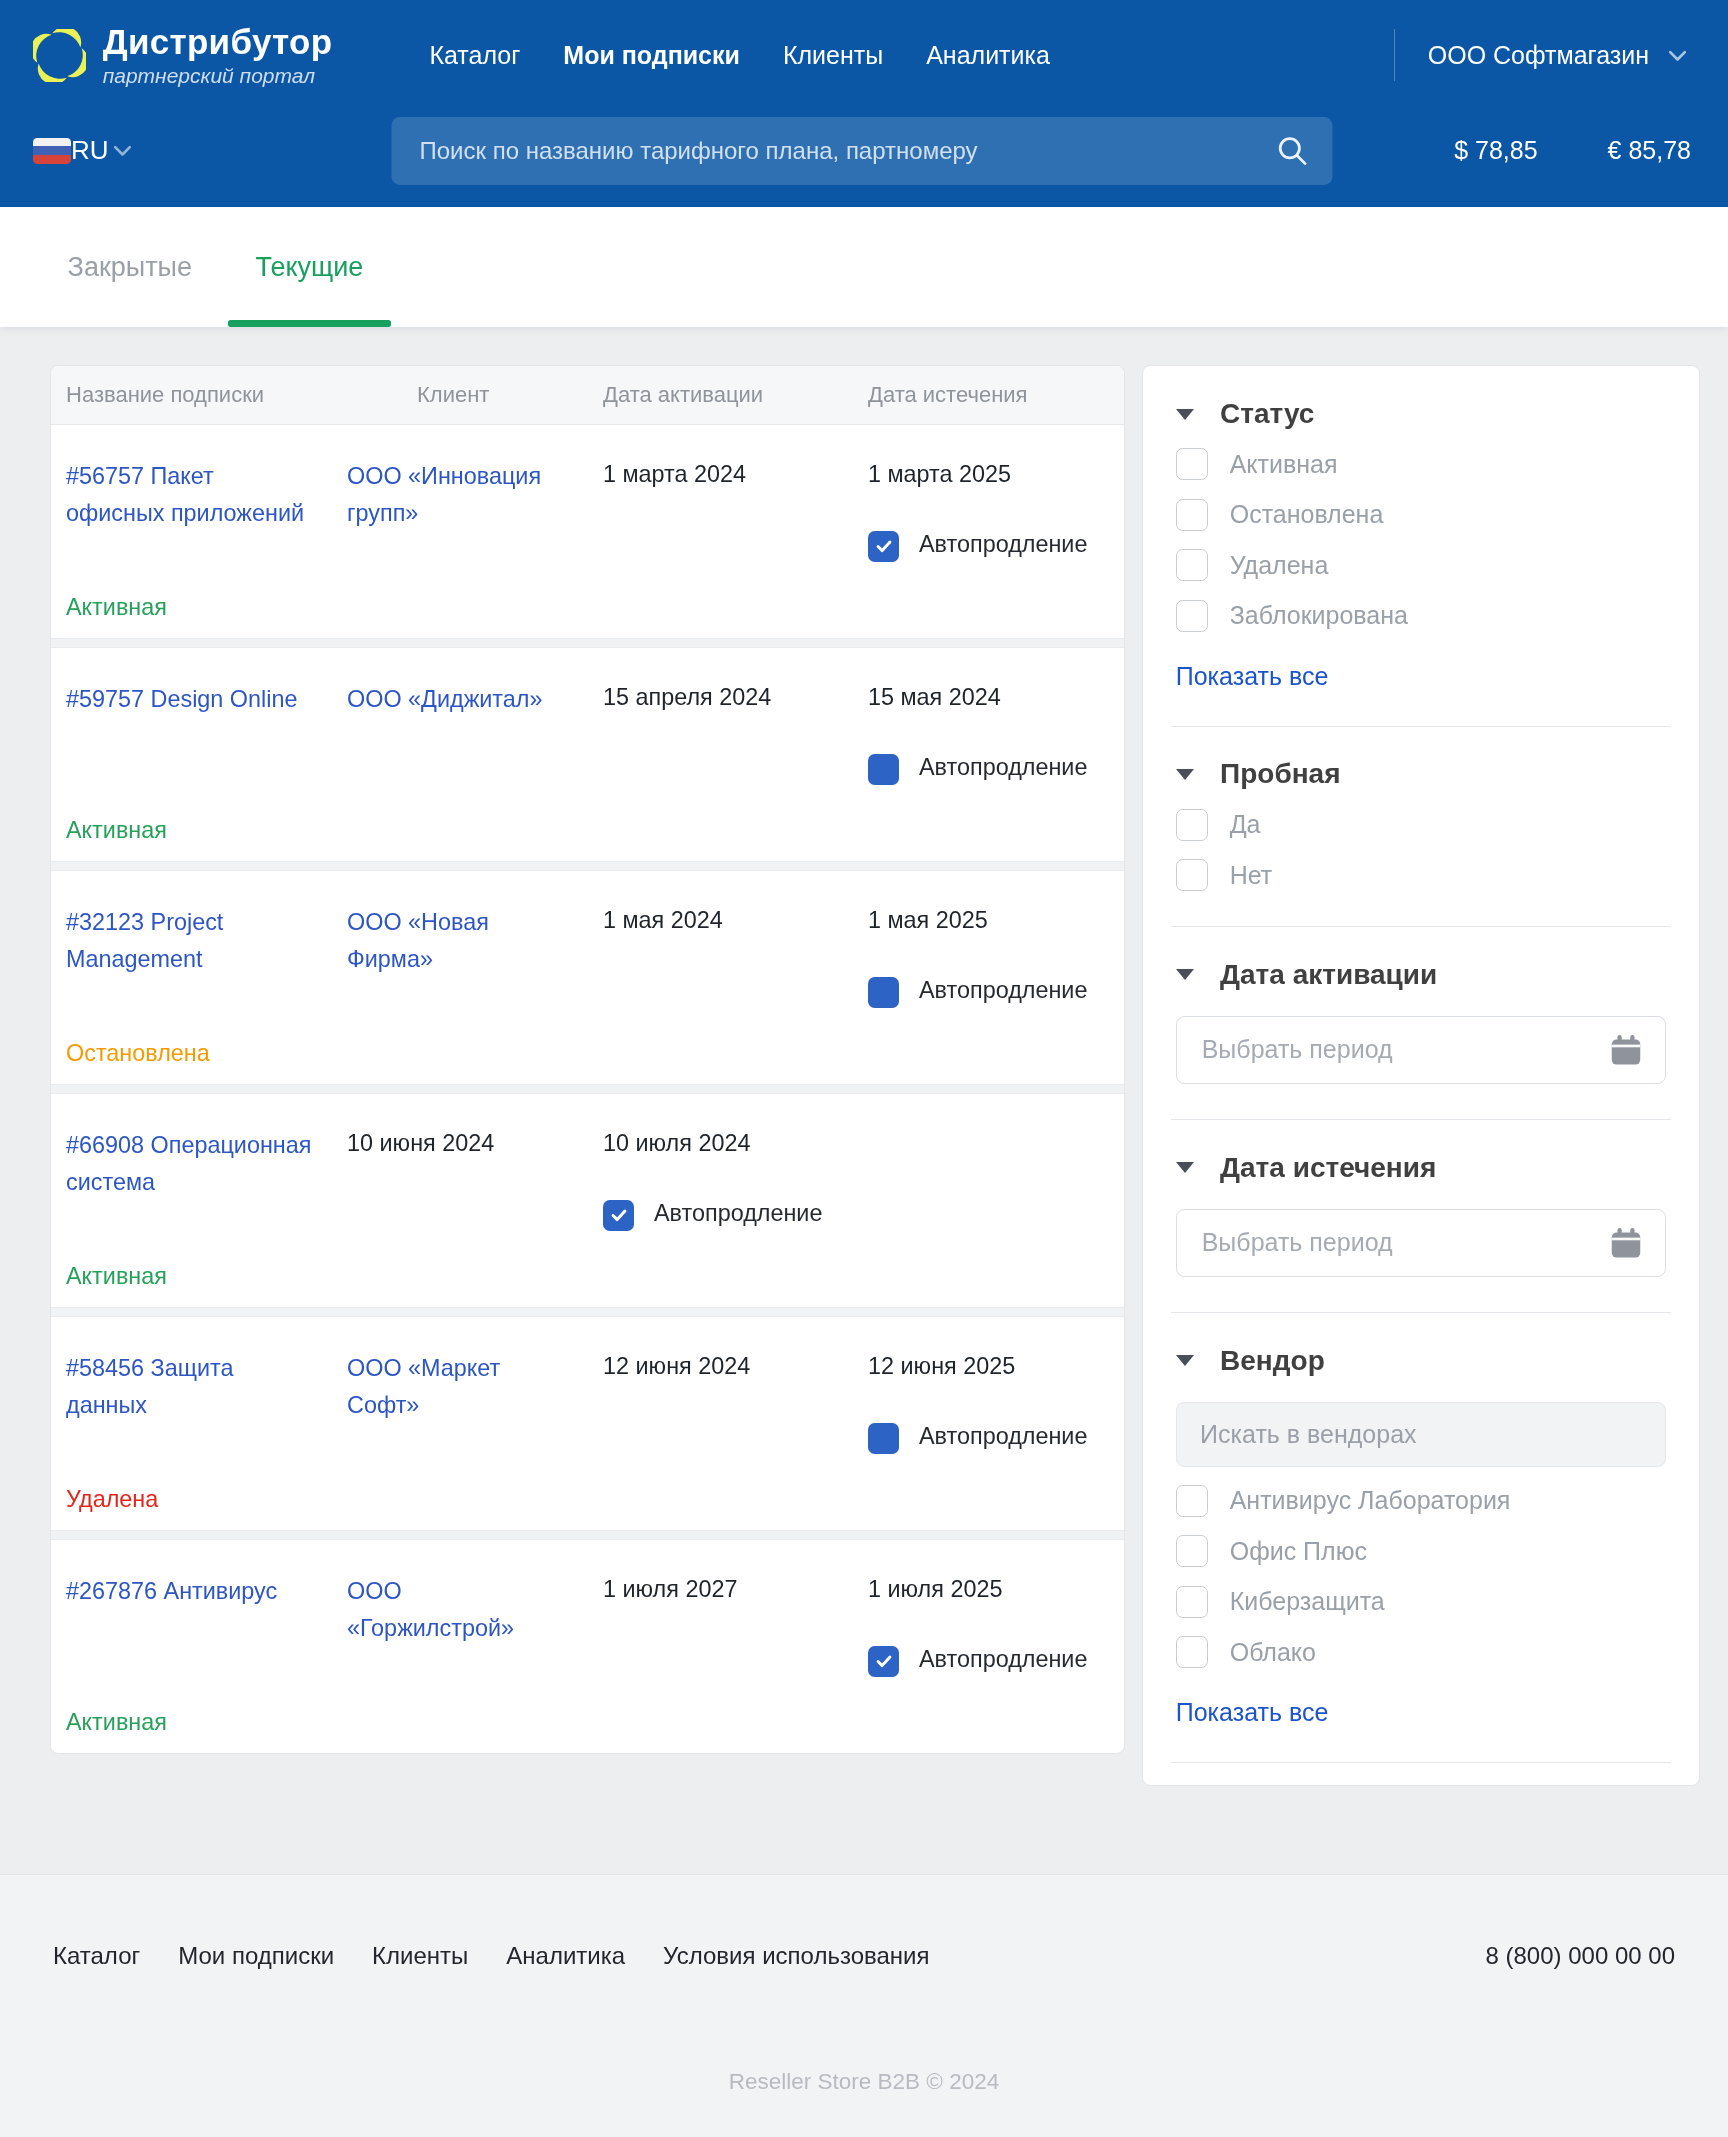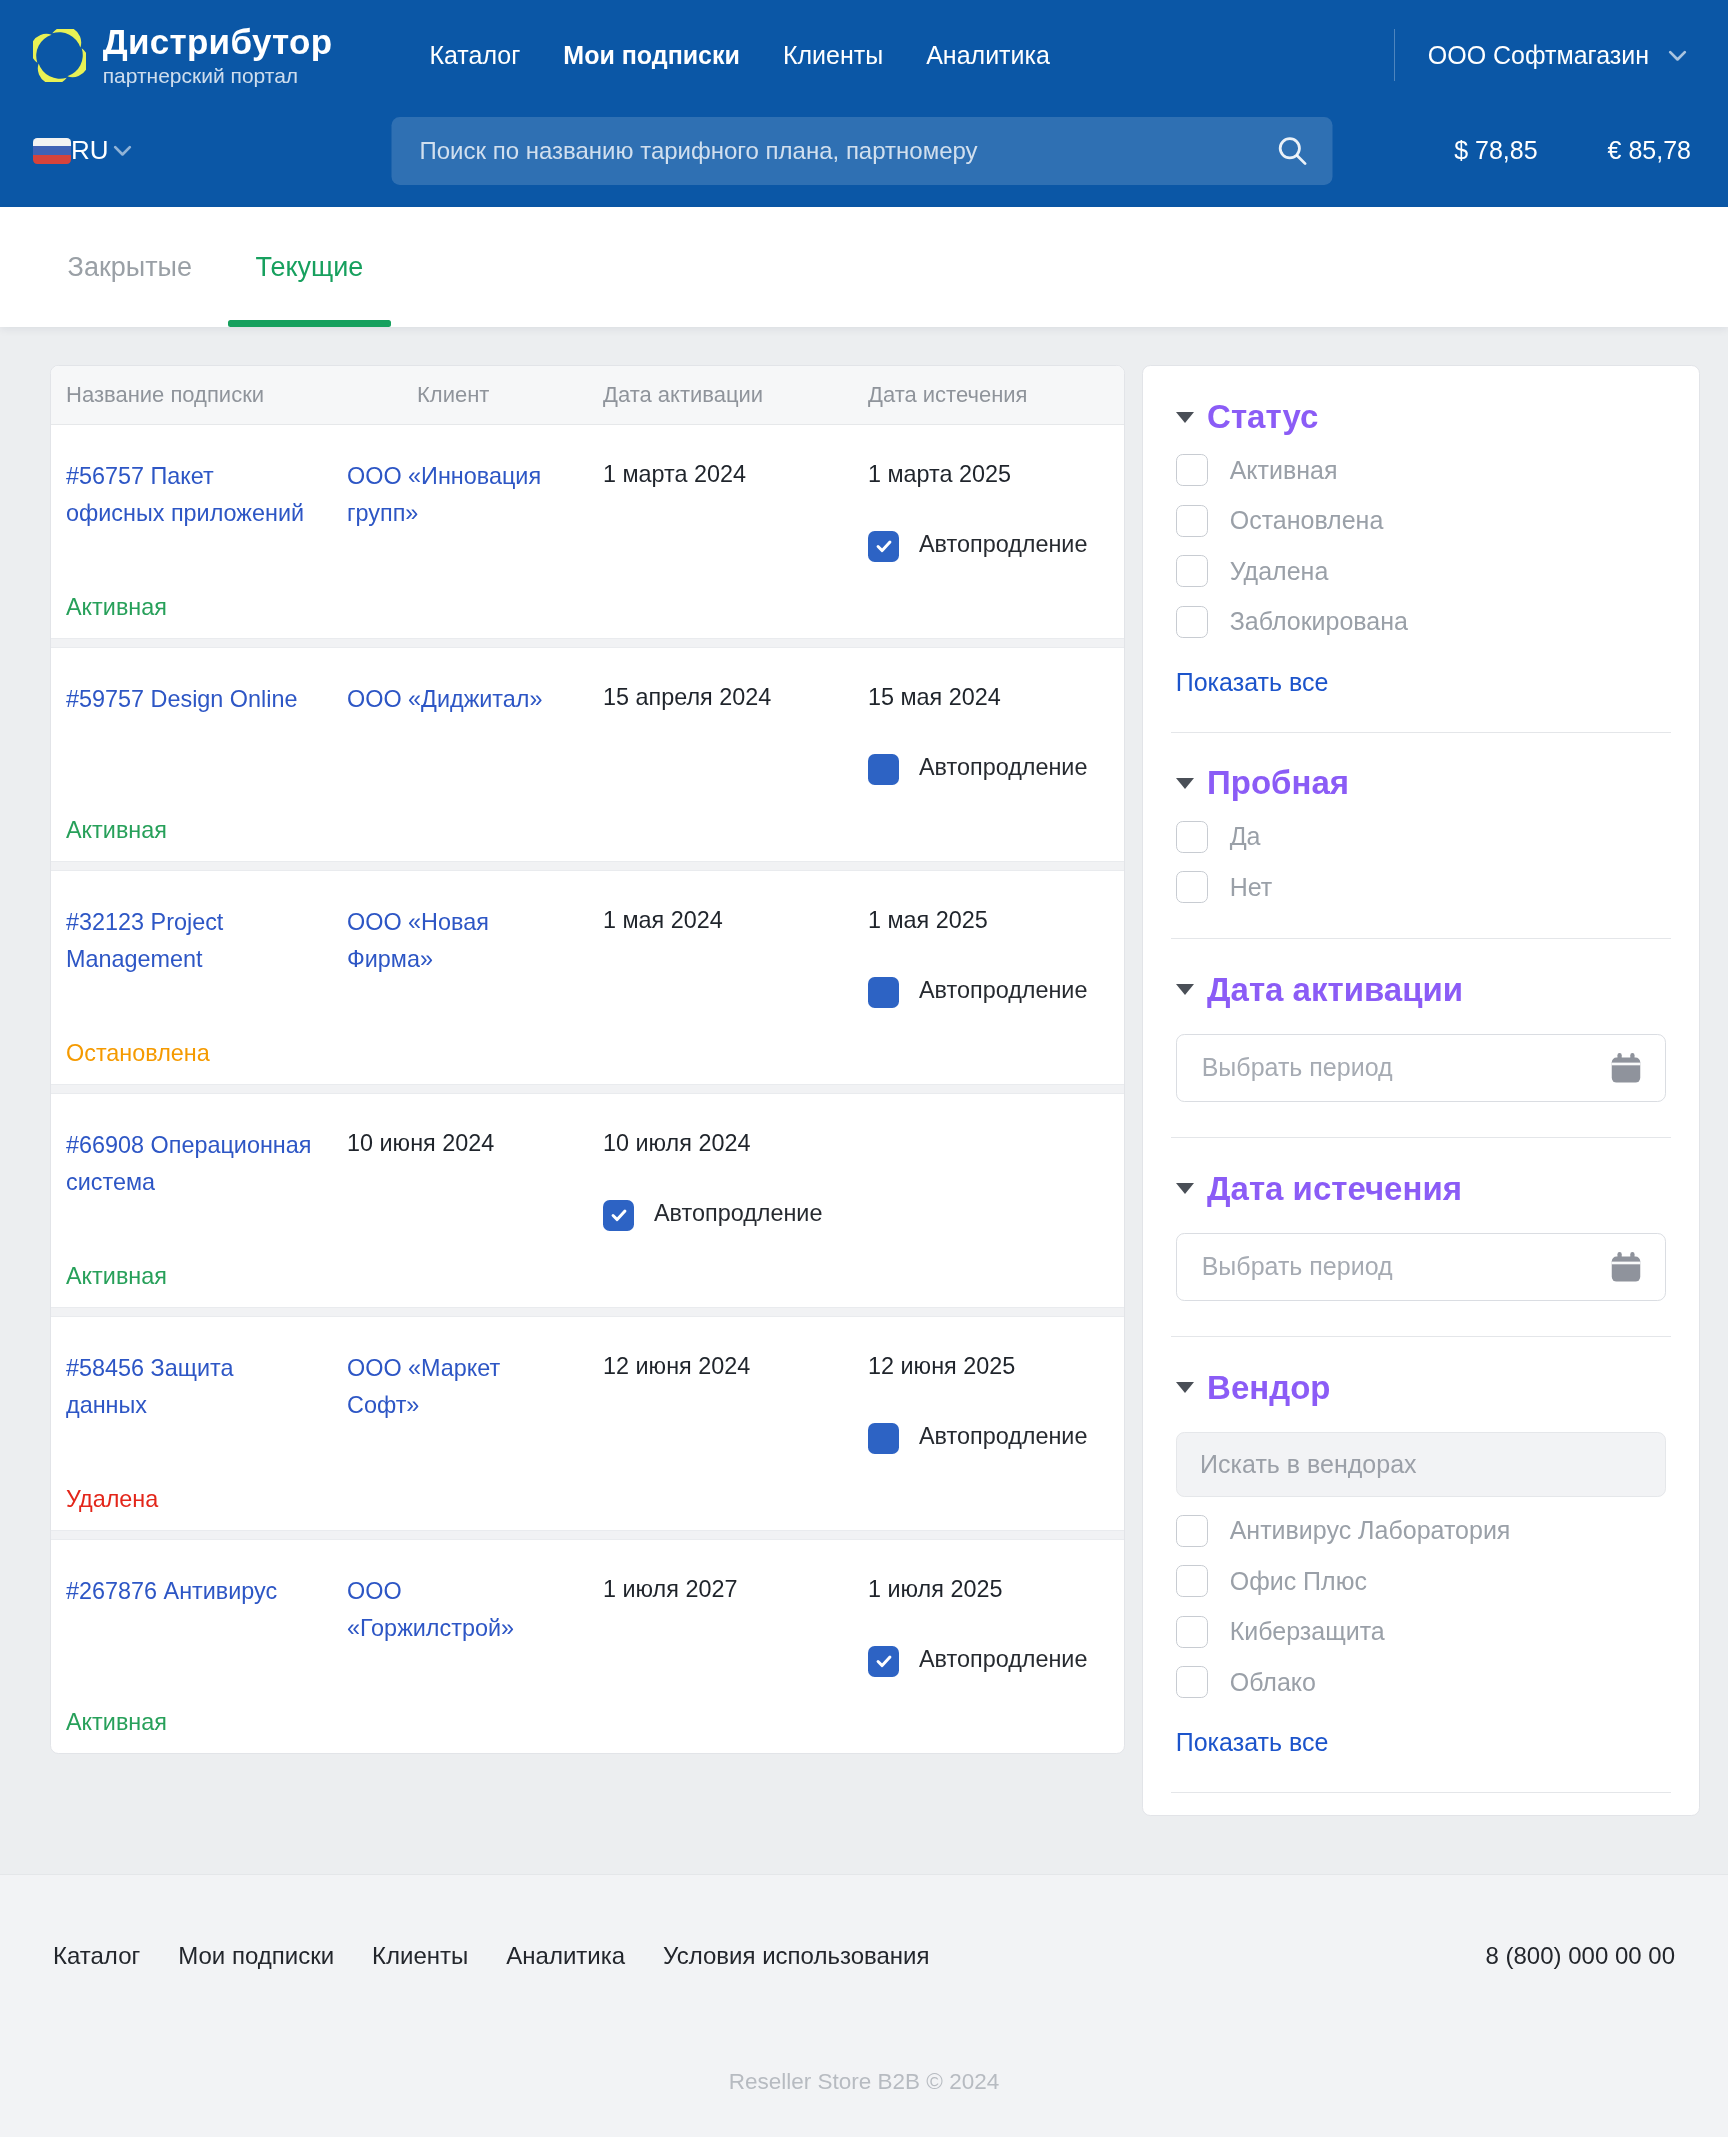--- a/index.html
+++ b/index.html
@@ -11,21 +11,21 @@
     display:flex; flex-direction:column;
   }
   a { text-decoration:none; }
 
   
   .hdr { height:207px; background:var(--c-header,#0B57A6); padding:0 37px 0 33px; flex:none; }
   .hdr-top { display:flex; align-items:center; height:102px; padding-top:8.3px; }
   .logo { display:flex; align-items:center; gap:16.7px; cursor:pointer; }
   .logo-icon svg { width:53px; height:53px; display:block; }
   .logo-title { font-size:35px; font-weight:700; color:#fff; letter-spacing:0.3px; }
-  .logo-sub { font-size:21px; color:rgba(255,255,255,.8); margin-top:2.5px; }
+  .logo-sub { font-size:21px; color:rgba(255,255,255,.8); margin-top:2.5px;font-style:italic; }
   .nav { display:flex; gap:43px; margin-left:97px; }
   .nav-item { color:#fff; font-size:25px; cursor:pointer; white-space:nowrap; }
   .nav-item.active { font-weight:700; }
   .company { margin-left:auto; display:flex; align-items:center; color:#fff; font-size:25px; cursor:pointer; }
   .company::before { content:""; width:0.8px; height:52px; background:rgba(255,255,255,.28); margin-right:33px; }
   .company .chev { margin-left:15px; }
   .chev svg { width:27px; height:27px; display:block; }
 
   .hdr-bot { display:flex; align-items:center; height:97px; position:relative; }
   .lang { display:flex; align-items:center; gap:0; cursor:pointer; }
@@ -74,21 +74,21 @@
   .st-red { color:var(--c-red,#E3261A); }
   .row-sep { height:10px; background:#F1F2F4; border-top:0.8px solid #E9EBEE; border-bottom:0.8px solid #E9EBEE; }
 
   
   .fcard { width:558px; padding-bottom:22px; }
   .fsec { padding:32px 33px 35px; }
   .fdiv { height:0.8px; background:#E4E6E9; margin:0 28px; }
   .fhead { display:flex; align-items:center; gap:13.4px; cursor:pointer; }
   .tri { width:0; height:0; border-left:9.2px solid transparent; border-right:9.2px solid transparent;
     border-top:11px solid #4A4F57; flex:none; }
-  .ftitle { font-size:33px; font-weight:700; color:#8b5cf6; margin-left:0; }
+  .ftitle { font-size:28px; font-weight:700; color:#404040; margin-left:13px; }
   .fopts { margin-top:10px; }
   .fopt { display:flex; align-items:center; gap:22px; margin-top:18.4px; cursor:pointer; }
   .fcb { width:32px; height:32px; border:1.7px solid #C8CCD2; border-radius:6.7px; background:#fff; flex:none; }
   .folabel { font-size:25px; color:#9AA0A8; }
   .fshow { display:inline-block; margin-top:30px; font-size:25px; color:#1C54CB; cursor:pointer;text-align:right; }
   .finput { height:68px; border:1.7px solid #DADDE2; border-radius:8.3px; background:#fff;
     display:flex; align-items:center; padding:0 20px 0 25px; margin-top:25px; }
   .finput input { flex:1; border:none; outline:none; background:transparent; font-size:25px; color:#23272E; }
   .finput input::placeholder { color:#A6ABB3; }
   .cal svg { width:38px; height:38px; display:block; }

